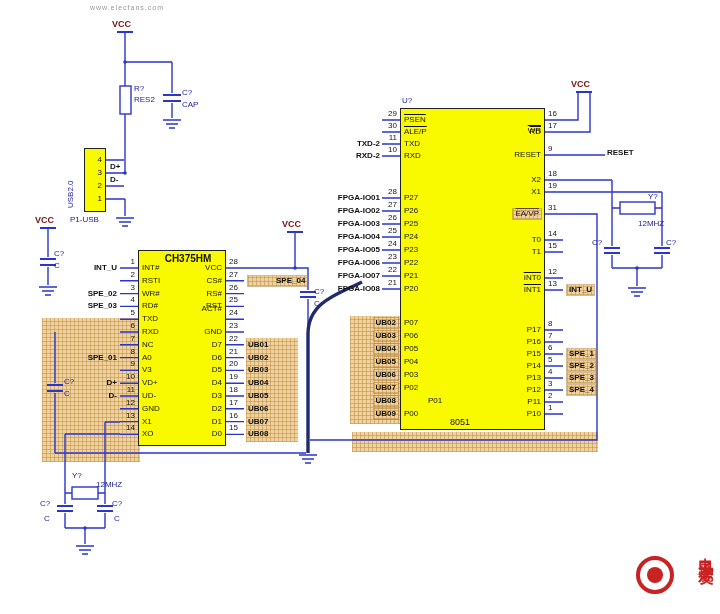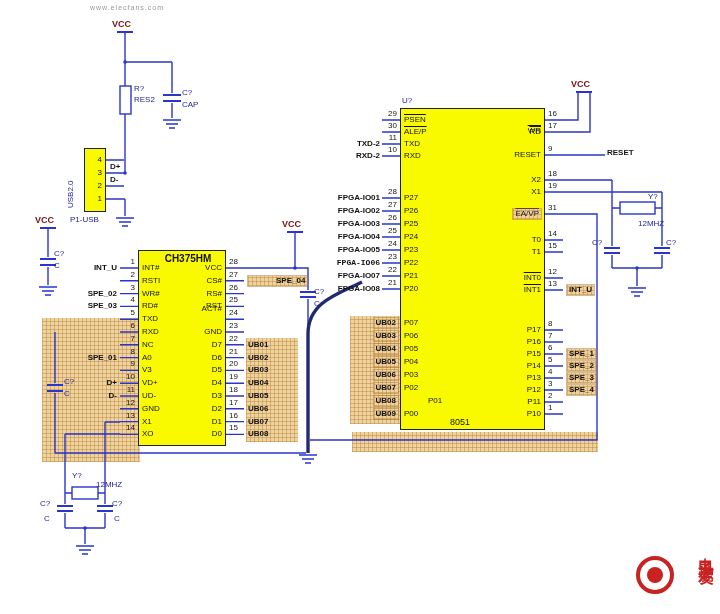--- a/index.html
+++ b/index.html
@@ -203,21 +203,21 @@
     <span class="lbl plabel" style="top: 219px; left: 404px;">P25</span>
     <span class="lbl pnet" style="top: 219px; right: 340px;">FPGA-IO03</span>
     <span class="lbl pnum" style="top: 226px; right: 323px;">25</span>
     <span class="lbl plabel" style="top: 232px; left: 404px;">P24</span>
     <span class="lbl pnet" style="top: 232px; right: 340px;">FPGA-IO04</span>
     <span class="lbl pnum" style="top: 239px; right: 323px;">24</span>
     <span class="lbl plabel" style="top: 245px; left: 404px;">P23</span>
     <span class="lbl pnet" style="top: 245px; right: 340px;">FPGA-IO05</span>
     <span class="lbl pnum" style="top: 252px; right: 323px;">23</span>
     <span class="lbl plabel" style="top: 258px; left: 404px;">P22</span>
-    <span class="lbl pnet" style="top: 258px; right: 340px; font-family: Liberation Mono, monospace;">FPGA-IO06</span>
+    <span class="lbl pnet" style="top: 258px; right: 340px;">FPGA-IO06</span>
     <span class="lbl pnum" style="top: 265px; right: 323px;">22</span>
     <span class="lbl plabel" style="top: 271px; left: 404px;">P21</span>
     <span class="lbl pnet" style="top: 271px; right: 340px;">FPGA-IO07</span>
     <span class="lbl pnum" style="top: 278px; right: 323px;">21</span>
     <span class="lbl plabel" style="top: 284px; left: 404px;">P20</span>
     <span class="lbl pnet" style="top: 284px; right: 340px;">FPGA-IO08</span>
     <span class="lbl plabel" style="top: 318px; left: 404px;">P07</span>
     <span class="lbl pnet hatchbg" style="top: 318px; right: 322px;">UB02</span>
     <span class="lbl plabel" style="top: 331px; left: 404px;">P06</span>
     <span class="lbl pnet hatchbg" style="top: 331px; right: 322px;">UB03</span>

